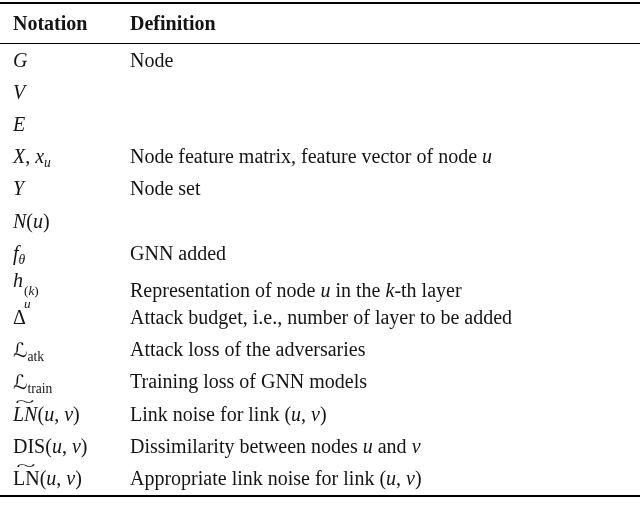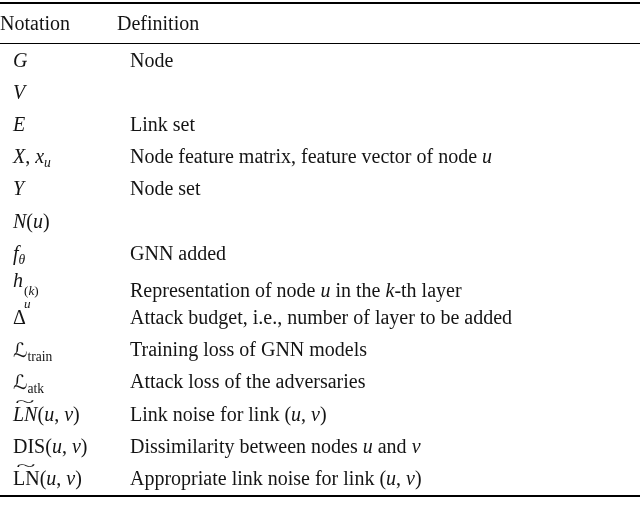--- a/index.html
+++ b/index.html
@@ -16,21 +16,23 @@
   .table {
     margin-top: 2px;
     border-top: 2.5px solid #000000;
     border-bottom: 2.6px solid #000000;
   }
   .thead {
     display: grid;
     grid-template-columns: 117px 1fr;
     height: 39px;
     align-items: center;
+    padding-left: 13px;
     border-bottom: 1.4px solid #000000;
+    font-weight: bold;
   }
   .trow {
     display: grid;
     grid-template-columns: 117px 1fr;
     height: 32.2px;
     align-items: center;
     padding-left: 13px;
     white-space: nowrap;
   }
   i { font-style: italic; }
@@ -72,21 +74,20 @@
   <div id="tbody">
       <div class="trow">
         <div><i>G</i></div>
         <div>Node</div>
       </div>
       <div class="trow">
         <div><i>V</i></div>
       </div>
       <div class="trow">
         <div><i>E</i></div>
-        <div>Link set</div>
       </div>
       <div class="trow">
         <div><i>X</i>, <i>x</i><sub><i>u</i></sub></div>
         <div>Node feature matrix, feature vector of node <i>u</i></div>
       </div>
       <div class="trow">
         <div><i>Y</i></div>
         <div>Node set</div>
       </div>
       <div class="trow">
@@ -101,26 +102,26 @@
             <span>(<i>k</i>)</span>
             <span><i>u</i></span>
           </span></div>
         <div>Representation of node <i>u</i> in the <i>k</i>-th layer</div>
       </div>
       <div class="trow">
         <div>Δ</div>
         <div>Attack budget, i.e., number of layer to be added</div>
       </div>
       <div class="trow">
+        <div><span class="scr">ℒ</span><sub>atk</sub></div>
+        <div>Attack loss of the adversaries</div>
+      </div>
+      <div class="trow">
         <div><span class="scr">ℒ</span><sub>train</sub></div>
         <div>Training loss of GNN models</div>
-      </div>
-      <div class="trow">
-        <div><span class="scr">ℒ</span><sub>atk</sub></div>
-        <div>Attack loss of the adversaries</div>
       </div>
       <div class="trow">
         <div><span class="wt"><span class="tld">~</span><i>LN</i></span>(<i>u</i>, <i>v</i>)</div>
         <div>Link noise for link (<i>u</i>, <i>v</i>)</div>
       </div>
       <div class="trow">
         <div>DIS(<i>u</i>, <i>v</i>)</div>
         <div>Dissimilarity between nodes <i>u</i> and <i>v</i></div>
       </div>
       <div class="trow">

